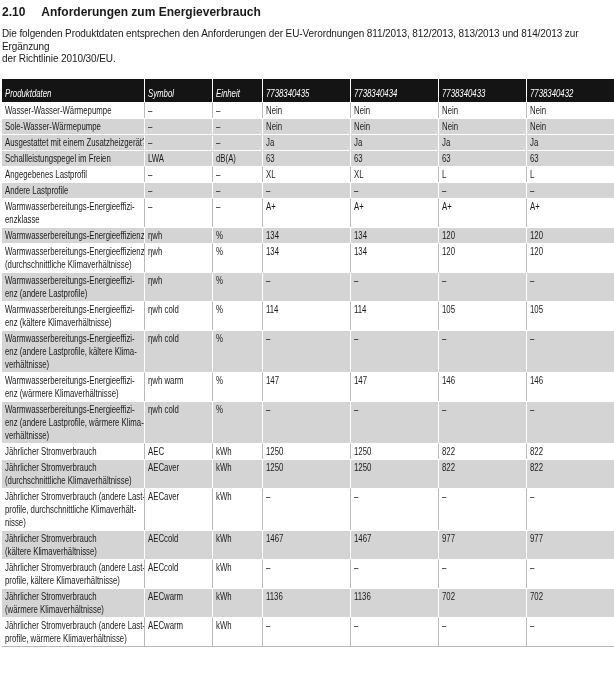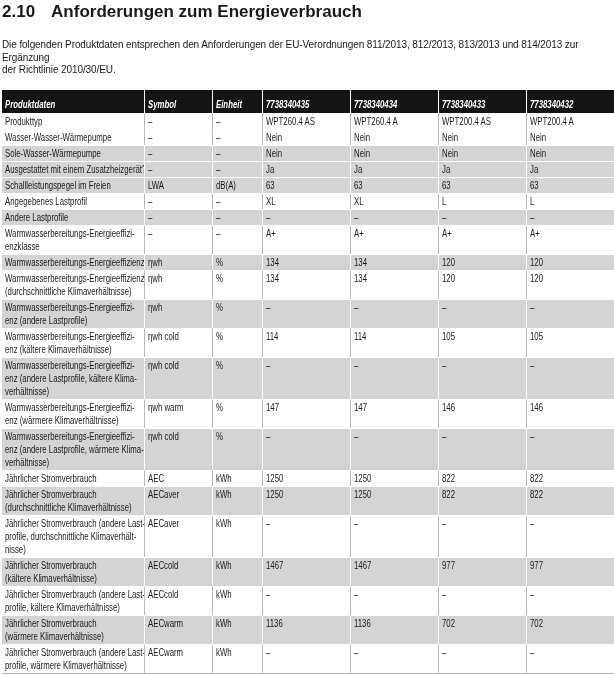--- a/index.html
+++ b/index.html
@@ -18,22 +18,22 @@
   }
   
   .cnd{
     display:inline-block;
     white-space:pre;
     transform:scaleX(0.78);
     transform-origin:0 0;
   }
   .doc-heading{
     display:flex;align-items:baseline;
-    font-weight:bold;font-size:17px;line-height:14px;
-    margin:2px 0 20px 0;
+    font-weight:bold;font-size:12px;line-height:14px;
+    margin:2px 0 9px 0;
   }
   .doc-heading .sec-num{margin-right:16px;}
   .doc-intro{
     font-size:10px;line-height:12.5px;
     white-space:pre-line;
     margin:0 0 13px 0;
     letter-spacing:-0.1px;
   }
   table.product-table{
     width:612px;table-layout:fixed;
@@ -45,21 +45,21 @@
   col.c-unit{width:50px;}
   col.c-val{width:88px;}
   th,td{
     font-size:10px;line-height:13px;
     padding:1px 0 1px 3px;
     vertical-align:top;text-align:left;
     overflow:hidden;
   }
   thead th{
     background:var(--hdr-bg);color:#ffffff;
-    font-weight:bold;font-style:italic;
+    font-weight:normal;font-style:italic;
     border-left:1px solid #ffffff;
     padding-top:8px;padding-bottom:2px;
   }
   thead th:first-child{border-left:none;}
   tbody td{border-top:1px solid #ffffff;}
   tr.plain td{background:#ffffff;border-left:1px solid var(--grid);}
   tr.plain td:first-child{border-left:none;}
   tr.shaded td{background:var(--shade);border-left:1px solid #ffffff;}
   tr.shaded td:first-child{border-left:none;}
 </style>
@@ -90,29 +90,20 @@
         <th><span class="cnd">Symbol</span></th>
         <th><span class="cnd">Einheit</span></th>
         <th><span class="cnd">7738340435</span></th>
         <th><span class="cnd">7738340434</span></th>
         <th><span class="cnd">7738340433</span></th>
         <th><span class="cnd">7738340432</span></th>
       </tr>
   </thead>
   <tbody>
       <tr class="plain">
-        <td><span class="cnd">Produkttyp</span></td>
-        <td><span class="cnd">–</span></td>
-        <td><span class="cnd">–</span></td>
-        <td><span class="cnd">WPT260.4 AS</span></td>
-        <td><span class="cnd">WPT260.4 A</span></td>
-        <td><span class="cnd">WPT200.4 AS</span></td>
-        <td><span class="cnd">WPT200.4 A</span></td>
-      </tr>
-      <tr class="plain">
         <td><span class="cnd">Wasser-Wasser-Wärmepumpe</span></td>
         <td><span class="cnd">–</span></td>
         <td><span class="cnd">–</span></td>
         <td><span class="cnd">Nein</span></td>
         <td><span class="cnd">Nein</span></td>
         <td><span class="cnd">Nein</span></td>
         <td><span class="cnd">Nein</span></td>
       </tr>
       <tr class="shaded">
         <td><span class="cnd">Sole-Wasser-Wärmepumpe</span></td>

